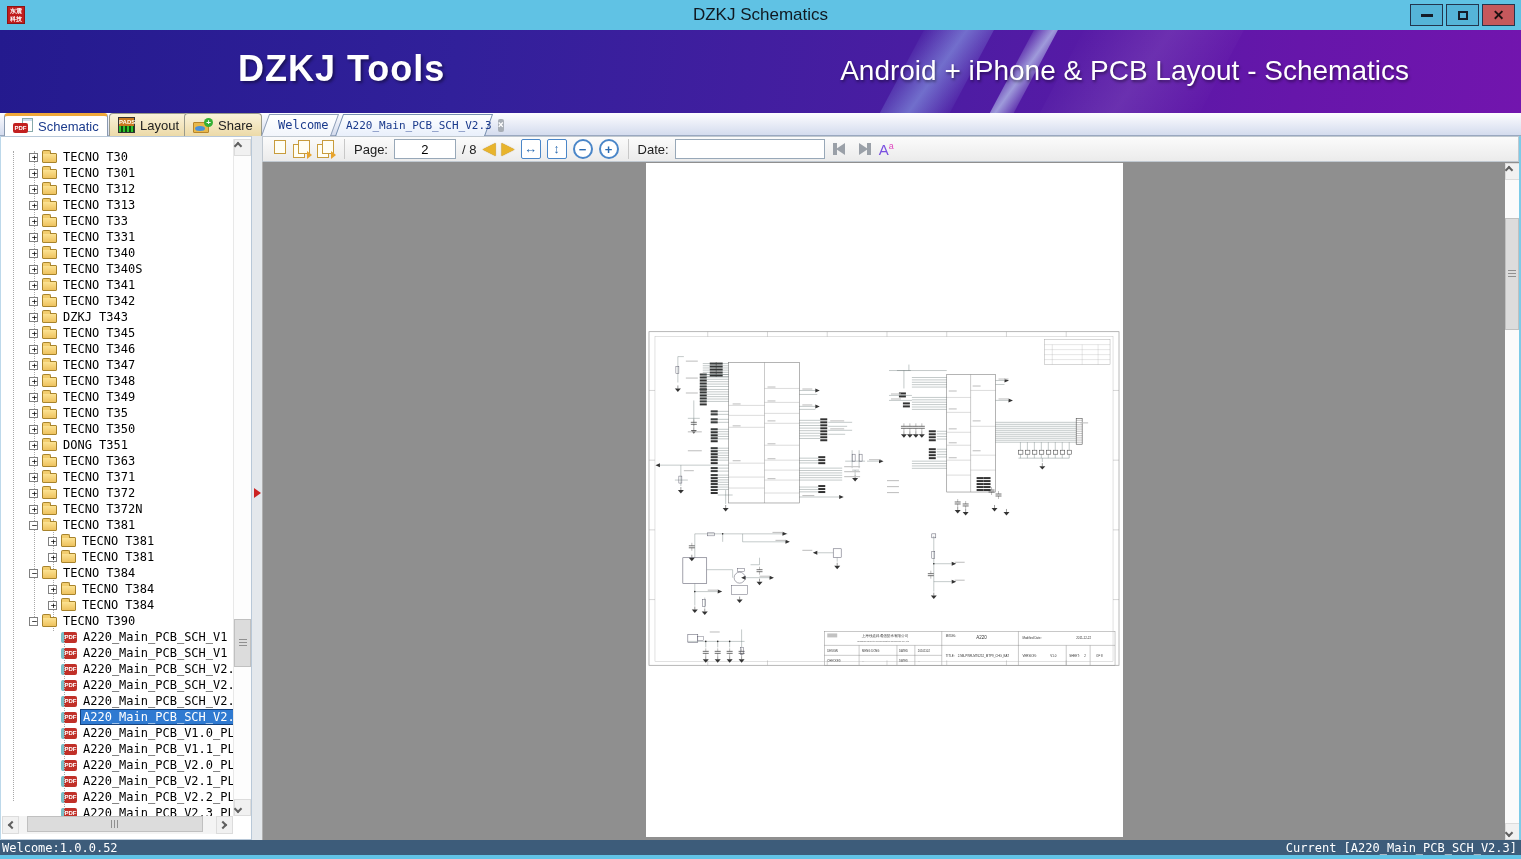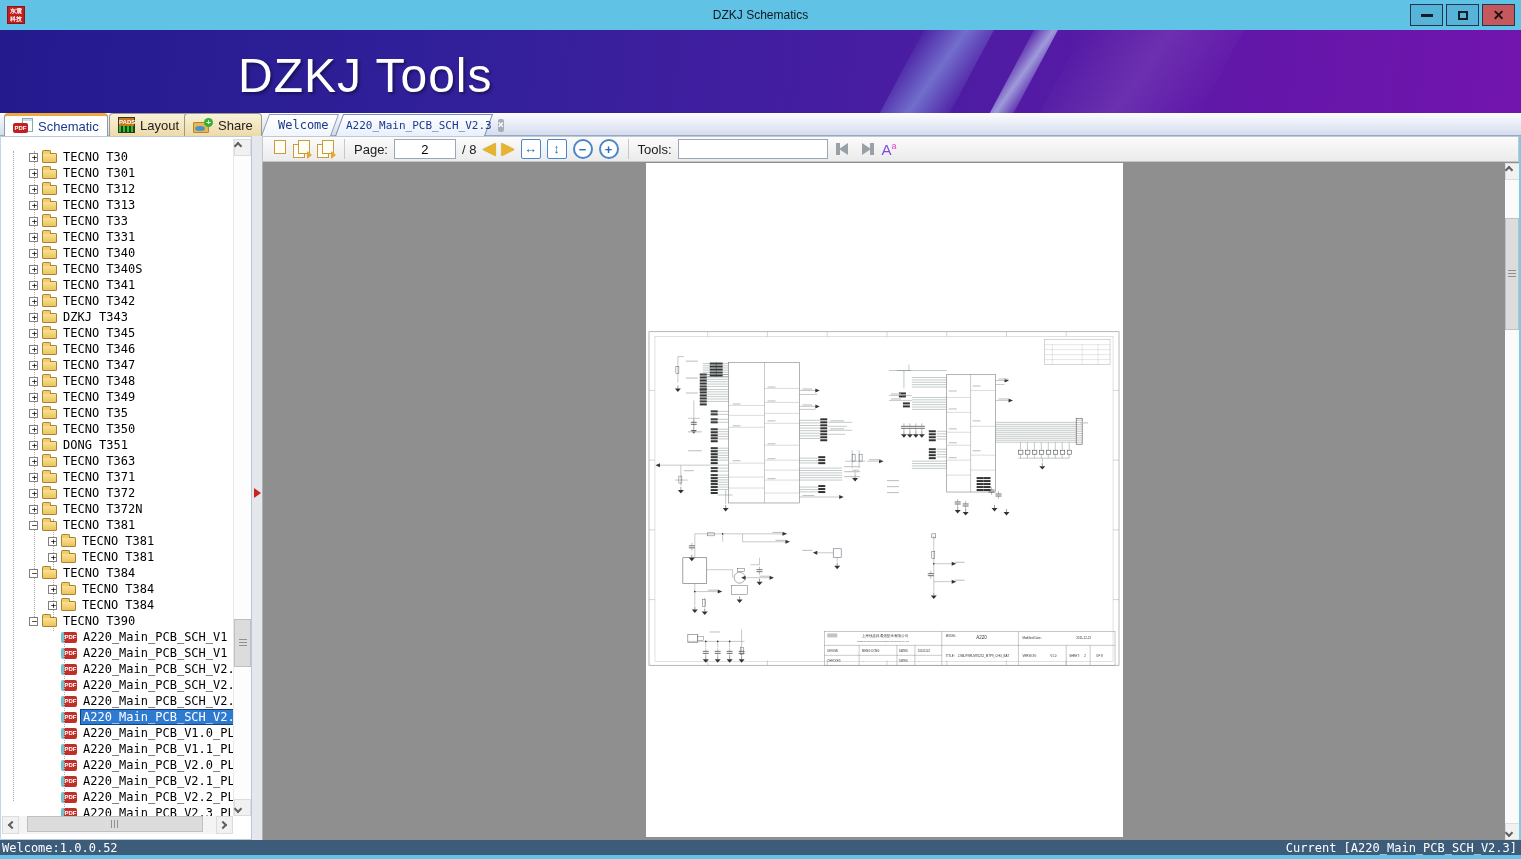--- a/index.html
+++ b/index.html
@@ -2,36 +2,36 @@
 <html><head>
 <meta charset="utf-8">
 <style>
 *{margin:0;padding:0;box-sizing:border-box}
 html,body{width:1521px;height:859px;overflow:hidden}
 body{position:relative;font-family:"Liberation Sans",sans-serif;background:#e0e0e0}
 
 
 #titlebar{position:absolute;left:0;top:0;width:1521px;height:30px;background:#60c2e4;display:flex;align-items:center}
 .tb-icon{position:absolute;left:7px;top:6px;width:18px;height:18px;background:#c11d1d;border:1px solid #8d1414;color:#fff;font-size:6px;line-height:8px;text-align:center;overflow:hidden;font-weight:bold}
-.tb-title{flex:1;text-align:center;font-size:12px;color:#101820}
+.tb-title{flex:1;text-align:center;font-size:17px;color:#101820}
 .tb-btns{position:absolute;right:6px;top:4px;display:flex;gap:3px}
 .winbtn{width:33px;height:22px;border:1px solid #23354e;background:#55b4d8;display:flex;align-items:center;justify-content:center;cursor:pointer}
 .winbtn.close{background:#c5585c}
 .glyph-min{width:12px;height:3px;background:#151c28}
 .glyph-max{width:10px;height:9px;border:2px solid #151c28}
 .glyph-x{font-size:14px;font-weight:bold;color:#1c1010;line-height:14px}
 
 
 #banner{position:absolute;left:0;top:30px;width:1521px;height:83px;background:linear-gradient(97deg,#241a8e 0%,#31209a 30%,#4a1da2 60%,#6616aa 85%,#7215ae 100%);overflow:hidden}
 .streak{position:absolute;top:-20px;height:130px;transform:skewX(-28deg)}
 .s1{left:900px;width:70px;background:linear-gradient(100deg,rgba(150,200,255,0),rgba(160,210,255,.45),rgba(150,200,255,0))}
 .s2{left:1010px;width:24px;background:linear-gradient(100deg,rgba(190,230,255,0),rgba(210,240,255,.6),rgba(190,230,255,0))}
 .s3{left:1060px;width:160px;background:linear-gradient(100deg,rgba(255,255,255,0),rgba(255,255,255,.10),rgba(255,255,255,0))}
 .banner-logo{position:absolute;left:148px;top:3px;width:76px;height:76px;background:#d42020;border:2px solid #a81212;border-radius:10px;color:#fff;display:flex;flex-direction:column;align-items:center;justify-content:center;font-weight:bold;font-size:28px;line-height:33px;letter-spacing:2px}
-.banner-name{position:absolute;left:238px;top:18px;color:#fff;font-size:48px;font-weight:normal;letter-spacing:1px;text-shadow:2px 2px 3px rgba(0,0,0,.4)}
+.banner-name{position:absolute;left:238px;top:18px;color:#fff;font-size:36px;font-weight:bold;letter-spacing:1px;text-shadow:2px 2px 3px rgba(0,0,0,.4)}
 .banner-tagline{position:absolute;right:112px;top:25px;color:#fff;font-size:28px;text-shadow:1px 2px 3px rgba(0,0,0,.45)}
 
 
 #tabrow{position:absolute;left:0;top:113px;width:1521px;height:23px;background:linear-gradient(#fdfdff,#d4dcee);border-bottom:1px solid #9aa8c0}
 .modetab{position:absolute;top:0;height:23px;display:flex;align-items:center;gap:5px;padding:0 8px;border:1px solid #9a9a8a;border-bottom:none;border-radius:4px 4px 0 0;background:linear-gradient(#faf2da,#ecdaa8);font-size:13px;color:#222;cursor:pointer}
 .modetab.active{background:#fff;border-color:#8a9ab0;border-top:3px solid #f0a83a;color:#1a3a8c}
 .doctab{position:absolute;top:1px;height:28px;cursor:pointer}
 .doctab .shape{position:absolute;inset:0;transform:skewX(-20deg);border:1px solid #90a0b8;background:linear-gradient(#ffffff,#eef2fa)}
 .doctab.active .shape{background:linear-gradient(#fdfeff,#e4ecfa);border-color:#7890b0}
 .doctab .lbl{position:relative;z-index:2;display:flex;align-items:center;gap:6px;height:22px;padding:0 14px;font-family:"DejaVu Sans Mono",monospace;font-size:12px;color:#1a3a8c}
@@ -147,20 +147,21 @@
         <span class="glyph-x">✕</span>
       </div>
   </div>
 </div>
 
 <div id="banner">
   <div class="streak s3"></div>
   <div class="streak s1"></div>
   <div class="streak s2"></div>
   <div class="banner-name">DZKJ Tools</div>
+  <div class="banner-tagline">Android + iPhone &amp; PCB Layout - Schematics</div>
 </div>
 
 <div id="tabrow">
   <div class="modetab active" style="left:4px">
     <span class="pdficon16">
         <span class="page"></span>
         <span class="badge">PDF</span>
       </span>
     <span>Schematic</span>
   </div>
@@ -512,21 +513,21 @@
       <span class="tlab">Page:</span>
       <input id="page-input" class="tinput" value="2" style="">
       <span class="tlab">/ 8</span>
       <span class="navtri">◀</span>
       <span class="navtri">▶</span>
       <div class="viewbtn">↔</div>
       <div class="viewbtn">↕</div>
       <div class="viewbtn circ">−</div>
       <div class="viewbtn circ">+</div>
       <div class="tsep"></div>
-      <span class="tlab">Tools:</span>
+      <span class="tlab">Date:</span>
       <input id="find-input" class="tinput" value="" style="">
       <div class="findnav prev">
           <span class="b"></span>
           <span class="t"></span>
         </div>
       <div class="findnav next">
           <span class="b"></span>
           <span class="t"></span>
         </div>
       <span id="fonticon">A<sup>a</sup></span>

